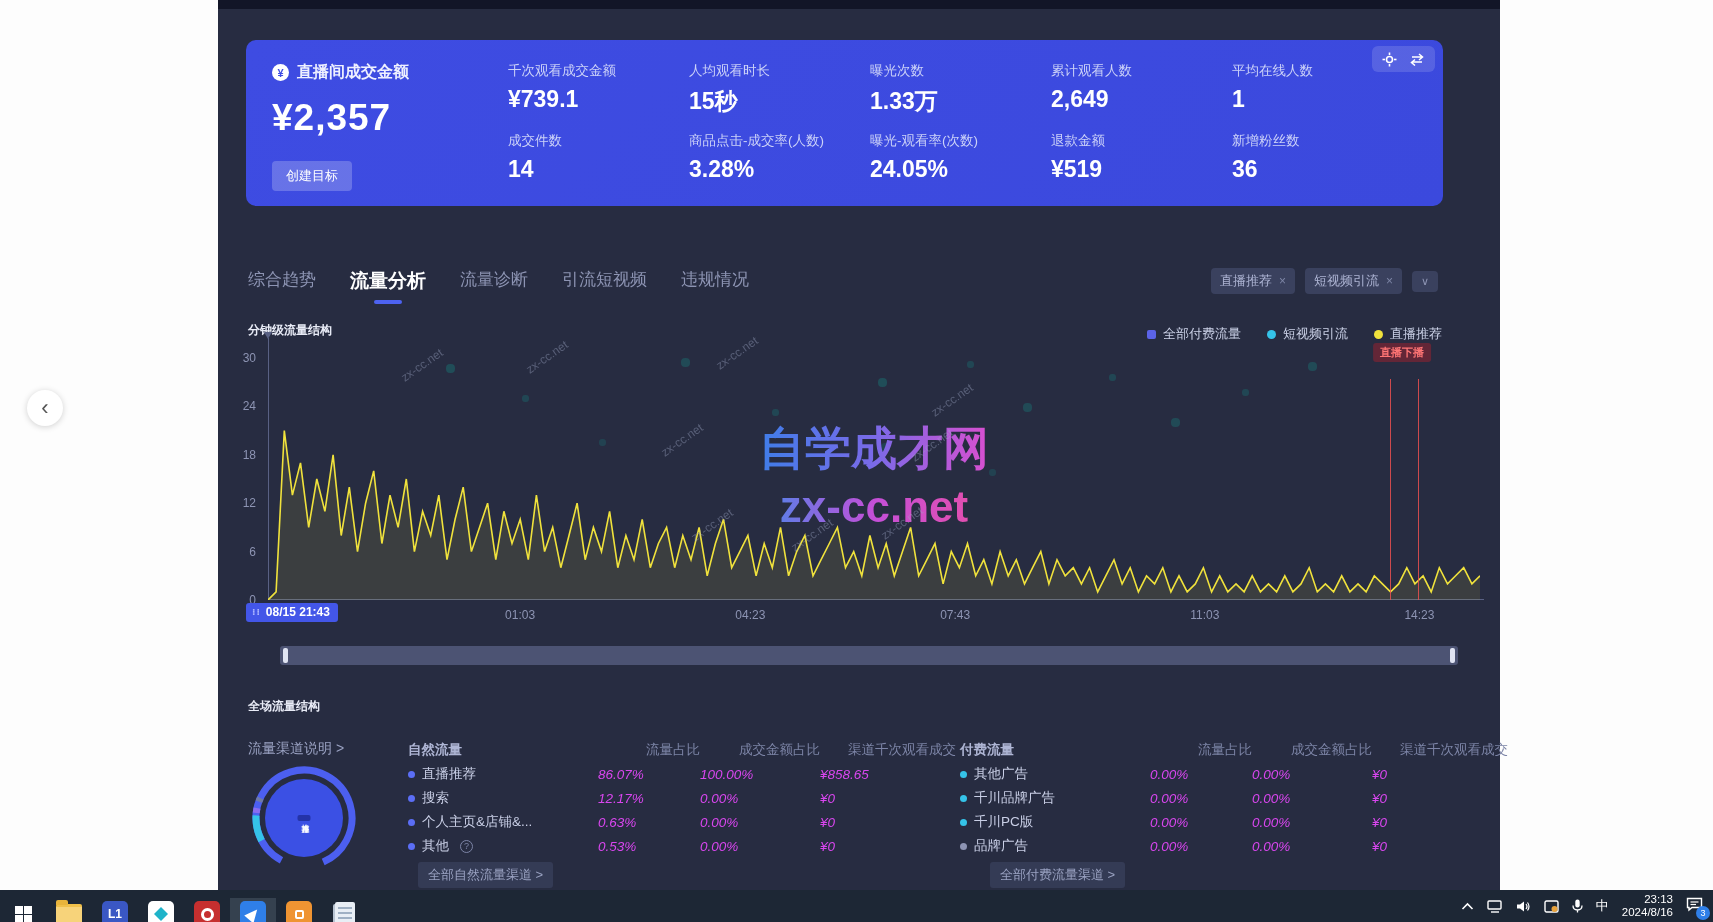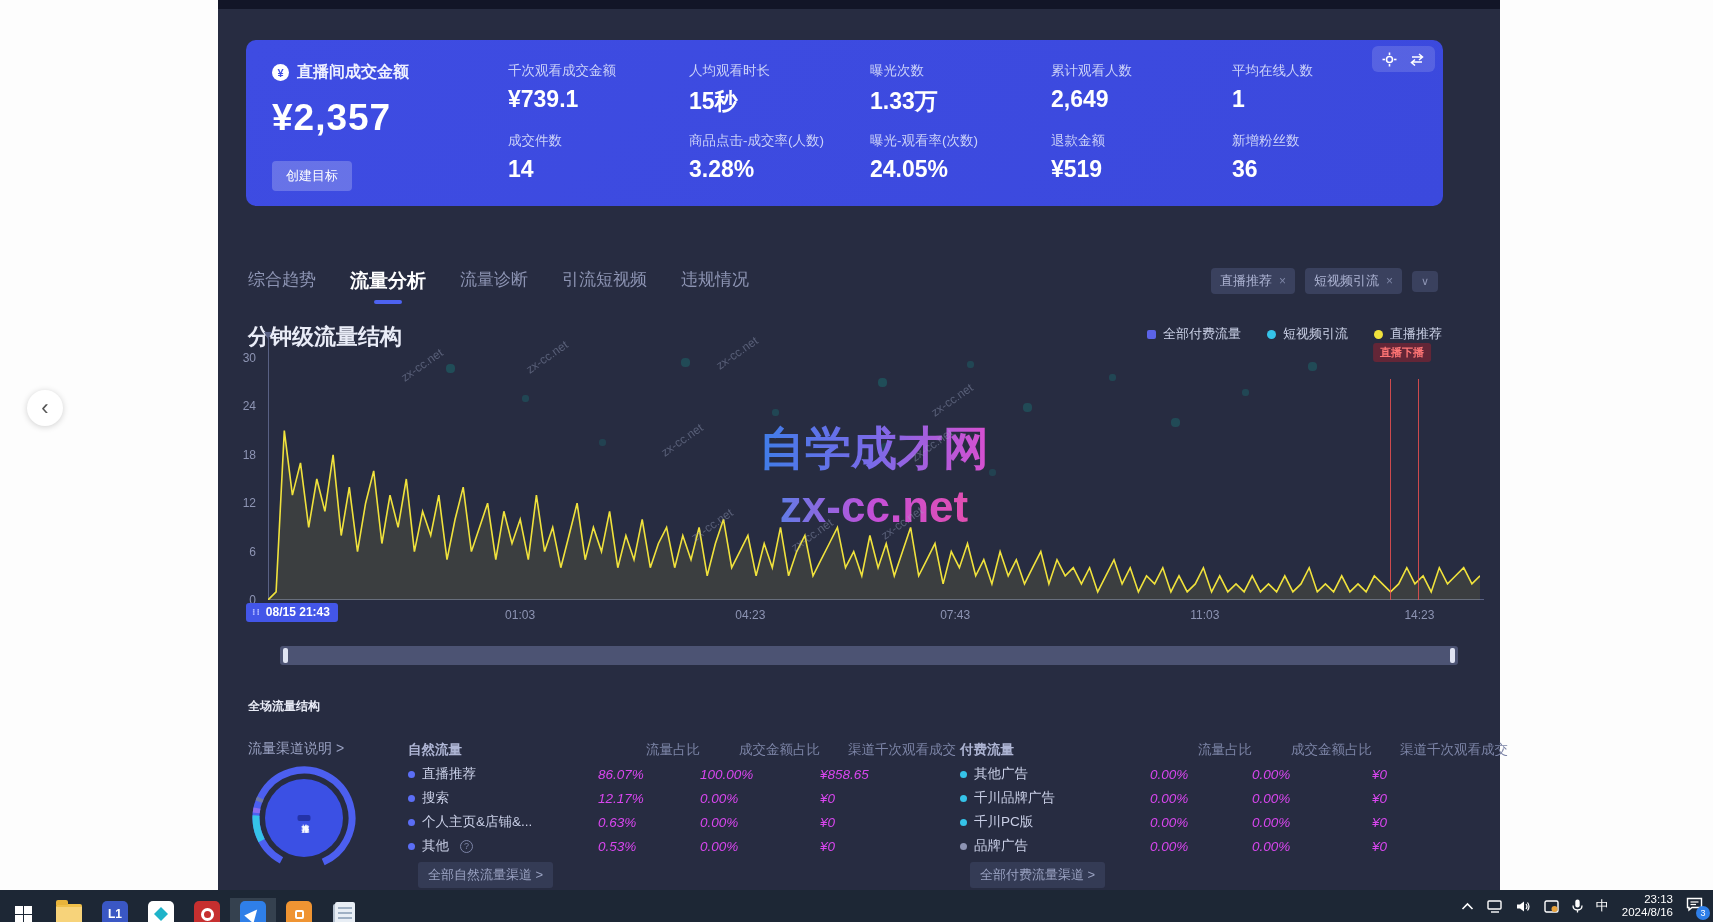--- a/index.html
+++ b/index.html
@@ -41,21 +41,21 @@
   .tab.active::after { content:""; position:absolute; left:50%; transform:translateX(-50%); bottom:0;
     width:28px; height:4px; border-radius:2px; background:#4d62f0; }
 
   .filter-chips { position:absolute; right:62px; top:268px; display:flex; gap:10px; align-items:center; }
   .chip { display:flex; align-items:center; gap:7px; background:#3a415e; color:#aeb5d4; font-size:13px;
     padding:4px 9px; border-radius:4px; cursor:pointer; }
   .chip .x { color:#7d85a6; font-size:12px; }
   .chip-dd { background:#3a415e; border-radius:4px; padding:4px 9px; color:#8d94b3; font-size:11px; cursor:pointer; }
 
   
-  .chart-title { position:absolute; left:30px; top:322px; font-size:22px; font-weight:bold; color:#e9ecf7; }
+  .chart-title { position:absolute; left:30px; top:322px; font-size:12px; font-weight:bold; color:#e9ecf7; }
   .legend { position:absolute; right:58px; top:325px; display:flex; gap:26px; align-items:center; }
   .legend-item { display:flex; align-items:center; gap:7px; font-size:13px; color:#ccd2e8; cursor:pointer; }
   .lg-marker { width:9px; height:9px; }
   .lg-marker.dot { border-radius:50%; }
   .lg-marker.square { border-radius:2px; }
 
   .chart-area { position:absolute; left:50px; top:348px; width:1212px; height:252px; }
   .y-axis-line { position:absolute; left:0; top:-10px; bottom:0; width:1px; background:#596184; }
   .y-axis-arrow { position:absolute; left:-4px; top:-16px; width:0; height:0;
     border-left:4.5px solid transparent; border-right:4.5px solid transparent; border-top:7px solid #596184; }
@@ -113,21 +113,21 @@
   .t-head .col.first { text-align:left; color:#aeb5d4; font-weight:bold; }
   .t-row { height:24px; font-size:13.5px; }
   .t-row .name { display:flex; align-items:center; gap:7px; color:#c9cfe6; white-space:nowrap; overflow:hidden; }
   .t-row .dot { width:7px; height:7px; border-radius:50%; flex:none; }
   .t-row .val { color:#d946ef;font-style:italic; }
   .help-circle { display:inline-flex; width:13px; height:13px; border:1px solid #7c84a6; border-radius:50%;
     color:#7c84a6; font-size:9px; align-items:center; justify-content:center; margin-left:4px; }
   .t-footer { position:absolute; font-size:13px; color:#9aa2c2; background:#343b55; padding:4px 10px;
     border-radius:3px; cursor:pointer; }
   .t-footer.natural { left:200px; top:862px; }
-  .t-footer.paid { left:752px; top:862px; }
+  .t-footer.paid { left:772px; top:862px; }
 
   
   .taskbar { position:absolute; left:0; bottom:0; width:1713px; height:32px; background:#1d2735;
     display:flex; align-items:center; }
   .tb-left { display:flex; align-items:center; height:100%; }
   .tb-slot { width:46px; height:100%; display:flex; align-items:center; justify-content:center; position:relative; cursor:pointer;margin-top:16px; }
   .tb-slot.active { background:#35414f; }
   .tb-slot .runline { position:absolute; bottom:0; left:8px; right:8px; height:2px; background:#76b9f0; }
   .win-logo { width:17px; height:17px; display:grid; grid-template-columns:8px 8px; grid-template-rows:8px 8px; gap:1px; }
   .win-logo span { background:#fff; }

